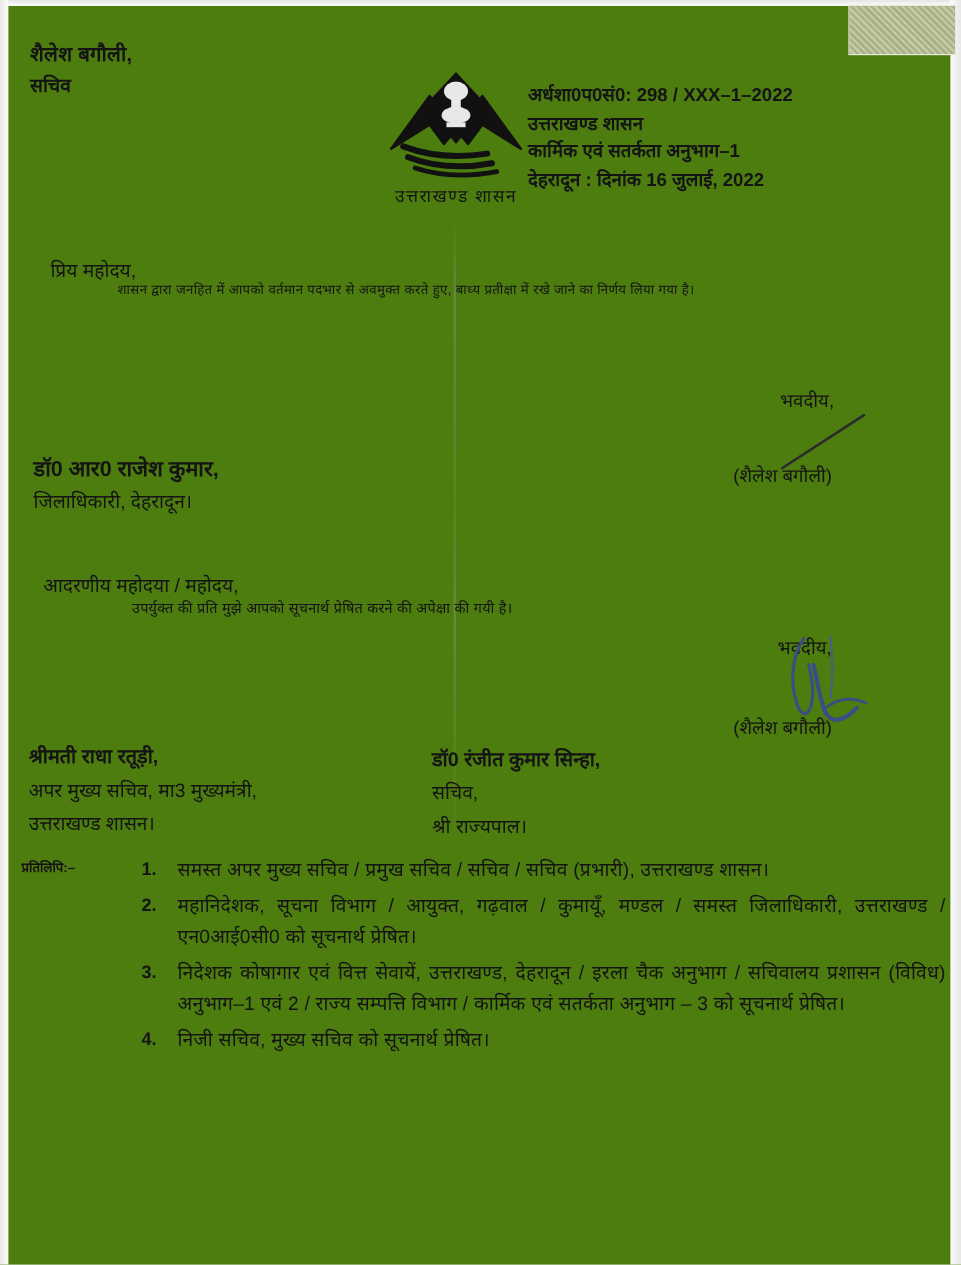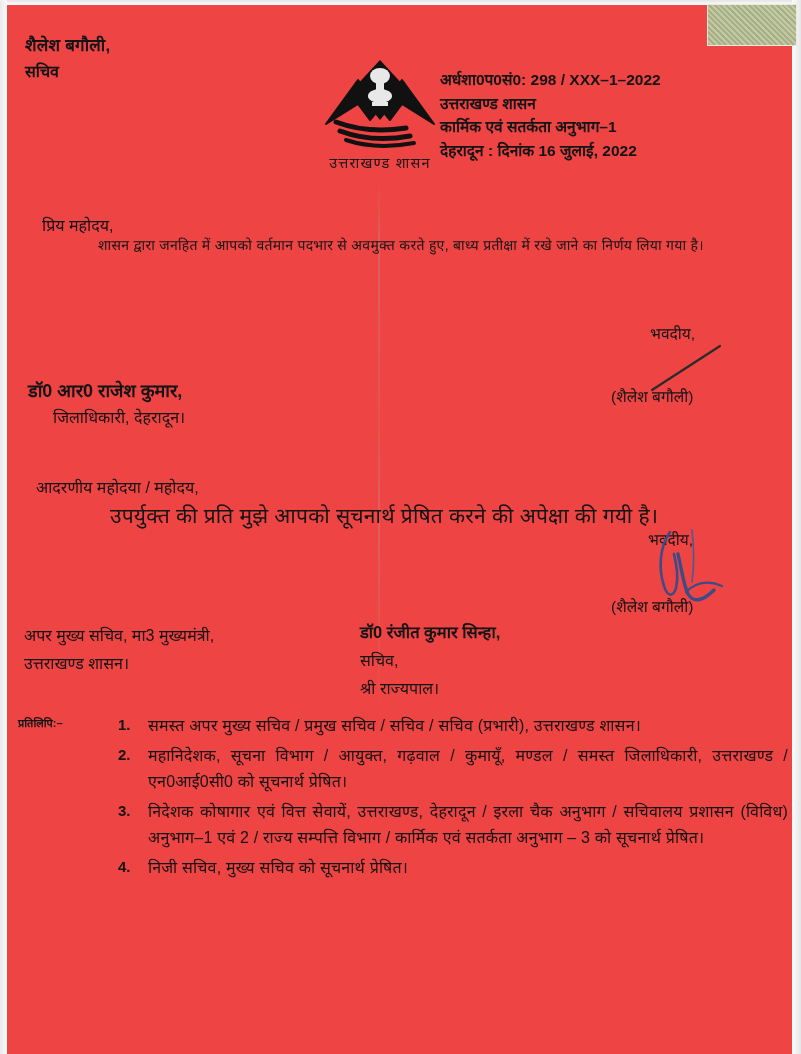--- a/index.html
+++ b/index.html
@@ -9,21 +9,21 @@
     background: #ffffff;
   }
   body {
     font-family: "Liberation Sans", "DejaVu Sans", sans-serif;
   }
   .page {
     position: relative;
     width: 801px;
     height: 1054px;
     margin: 0 auto;
-    background: #ef4444;
+    background: #4d7c0f;
     overflow: hidden;
     color: #141414;
     box-sizing: border-box;
   }
   
   .scan-edge-left {
     position: absolute;
     left: 0; top: 0;
     width: 7px; height: 1054px;
     background: linear-gradient(to right, #e9e9e9, #fbfbfb);
@@ -98,50 +98,50 @@
   }
   .refblock div { font-size: 15.5px; font-weight: bold; white-space: nowrap; }
   .refblock .ref-no { font-size: 15.5px; }
 
   
   .salutation-1 { left: 42px; top: 214px; font-size: 16px; }
   .body-para {
     position: absolute;
     left: 46px; top: 232px;
     width: 740px;
-    font-size: 14px;
+    font-size: 11px;
     line-height: 1.95;
     text-align: justify;
     text-indent: 52px;
     letter-spacing: .3px;
   }
 
   
   .close-1 { left: 650px; top: 322px; font-size: 15.5px; }
   .sig-1 {
     position: absolute;
     left: 646px; top: 340px;
     width: 120px; height: 54px;
   }
   .signer-1 { left: 611px; top: 385px; font-size: 15.5px; }
 
   
   .addr1-name {
     left: 28px; top: 378px;
     font-size: 18px; font-weight: bold;
   }
-  .addr1-desig { left: 28px; top: 406px; font-size: 16px; margin-left: 25px; }
+  .addr1-desig { left: 28px; top: 406px; font-size: 16px; }
 
   
   .salutation-2 { left: 36px; top: 476px; font-size: 16px; }
   .body-para-2 {
     position: absolute;
     left: 46px; top: 496px;
     width: 740px;
-    font-size: 21px;
+    font-size: 12px;
     line-height: 1.9;
     text-indent: 64px;
     letter-spacing: .2px;
   }
 
   
   .close-2 { left: 648px; top: 528px; font-size: 15.5px; }
   .sig-2 {
     position: absolute;
     left: 640px; top: 524px;
@@ -255,20 +255,21 @@
     <svg width="130" height="92" viewBox="0 0 130 92" aria-hidden="true">
       <path d="M30 8 C20 22 18 44 24 62 C27 72 33 74 36 64 C39 52 36 40 34 30" fill="none" stroke="#3b4c86" stroke-width="2.6" stroke-linecap="round"></path>
       <path d="M38 30 C42 48 44 62 48 70 C54 80 64 76 74 66" fill="none" stroke="#3b4c86" stroke-width="3.4" stroke-linecap="round"></path>
       <path d="M46 68 C56 58 68 56 82 62" fill="none" stroke="#3b4c86" stroke-width="2.2" stroke-linecap="round"></path>
       <path d="M52 6 C54 24 54 44 52 58" fill="none" stroke="#4a5b93" stroke-width="1.6" stroke-linecap="round"></path>
     </svg>
   </div>
   <div class="ln signer-2">(शैलेश बगौली)</div>
 
   <div class="addr-col addr-left">
+    <div class="nm">श्रीमती राधा रतूड़ी,</div>
     <div class="ds">अपर मुख्य सचिव, मा3 मुख्यमंत्री,</div>
     <div class="ds">उत्तराखण्ड शासन।</div>
   </div>
 
   <div class="addr-col addr-right">
     <div class="nm">डॉ0 रंजीत कुमार सिन्हा,</div>
     <div class="ds">सचिव,</div>
     <div class="ds">श्री राज्यपाल।</div>
   </div>
 

